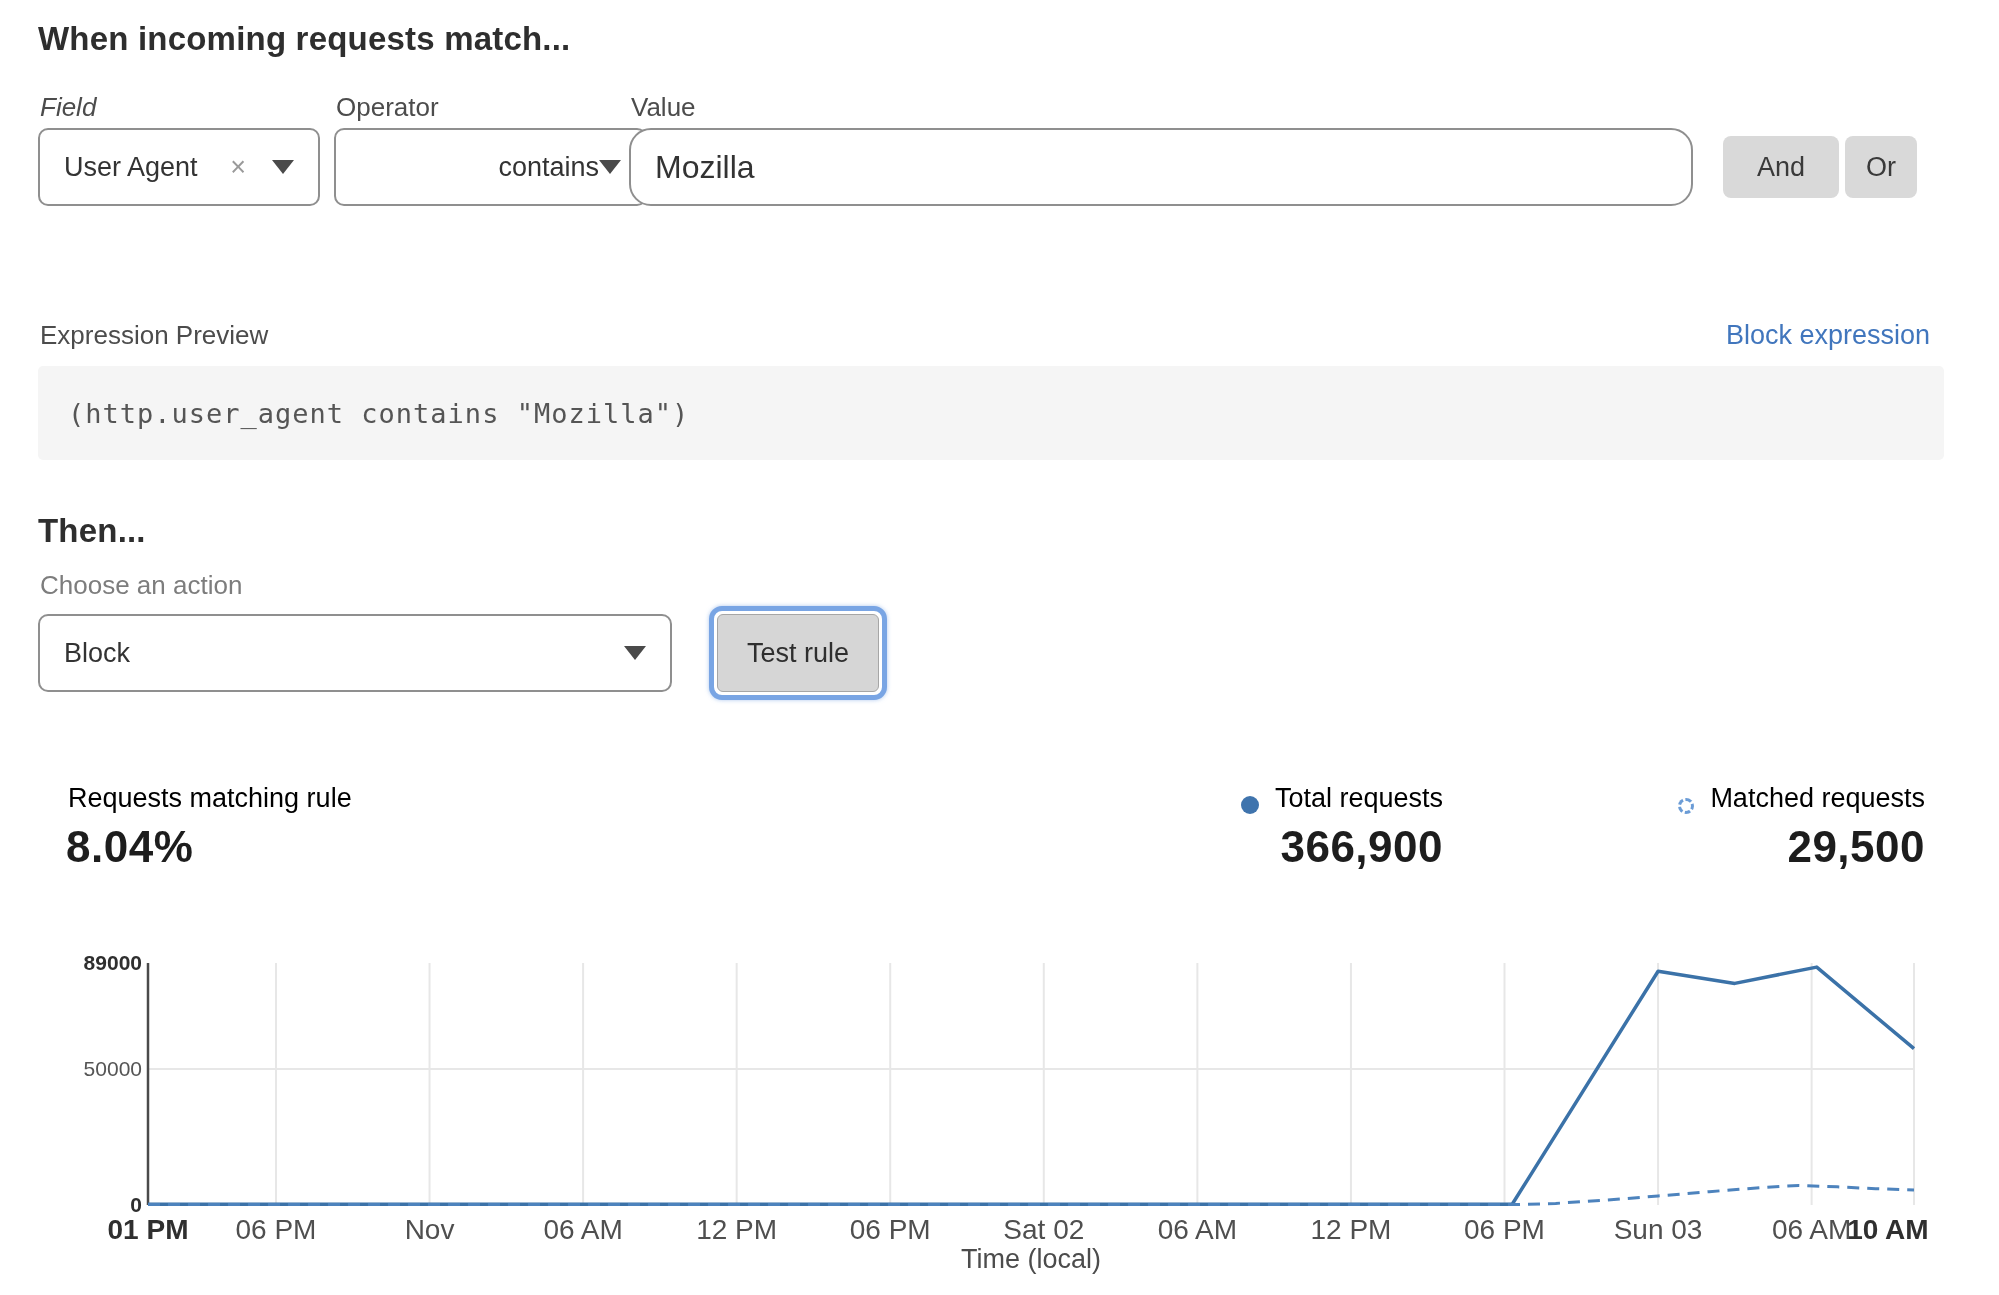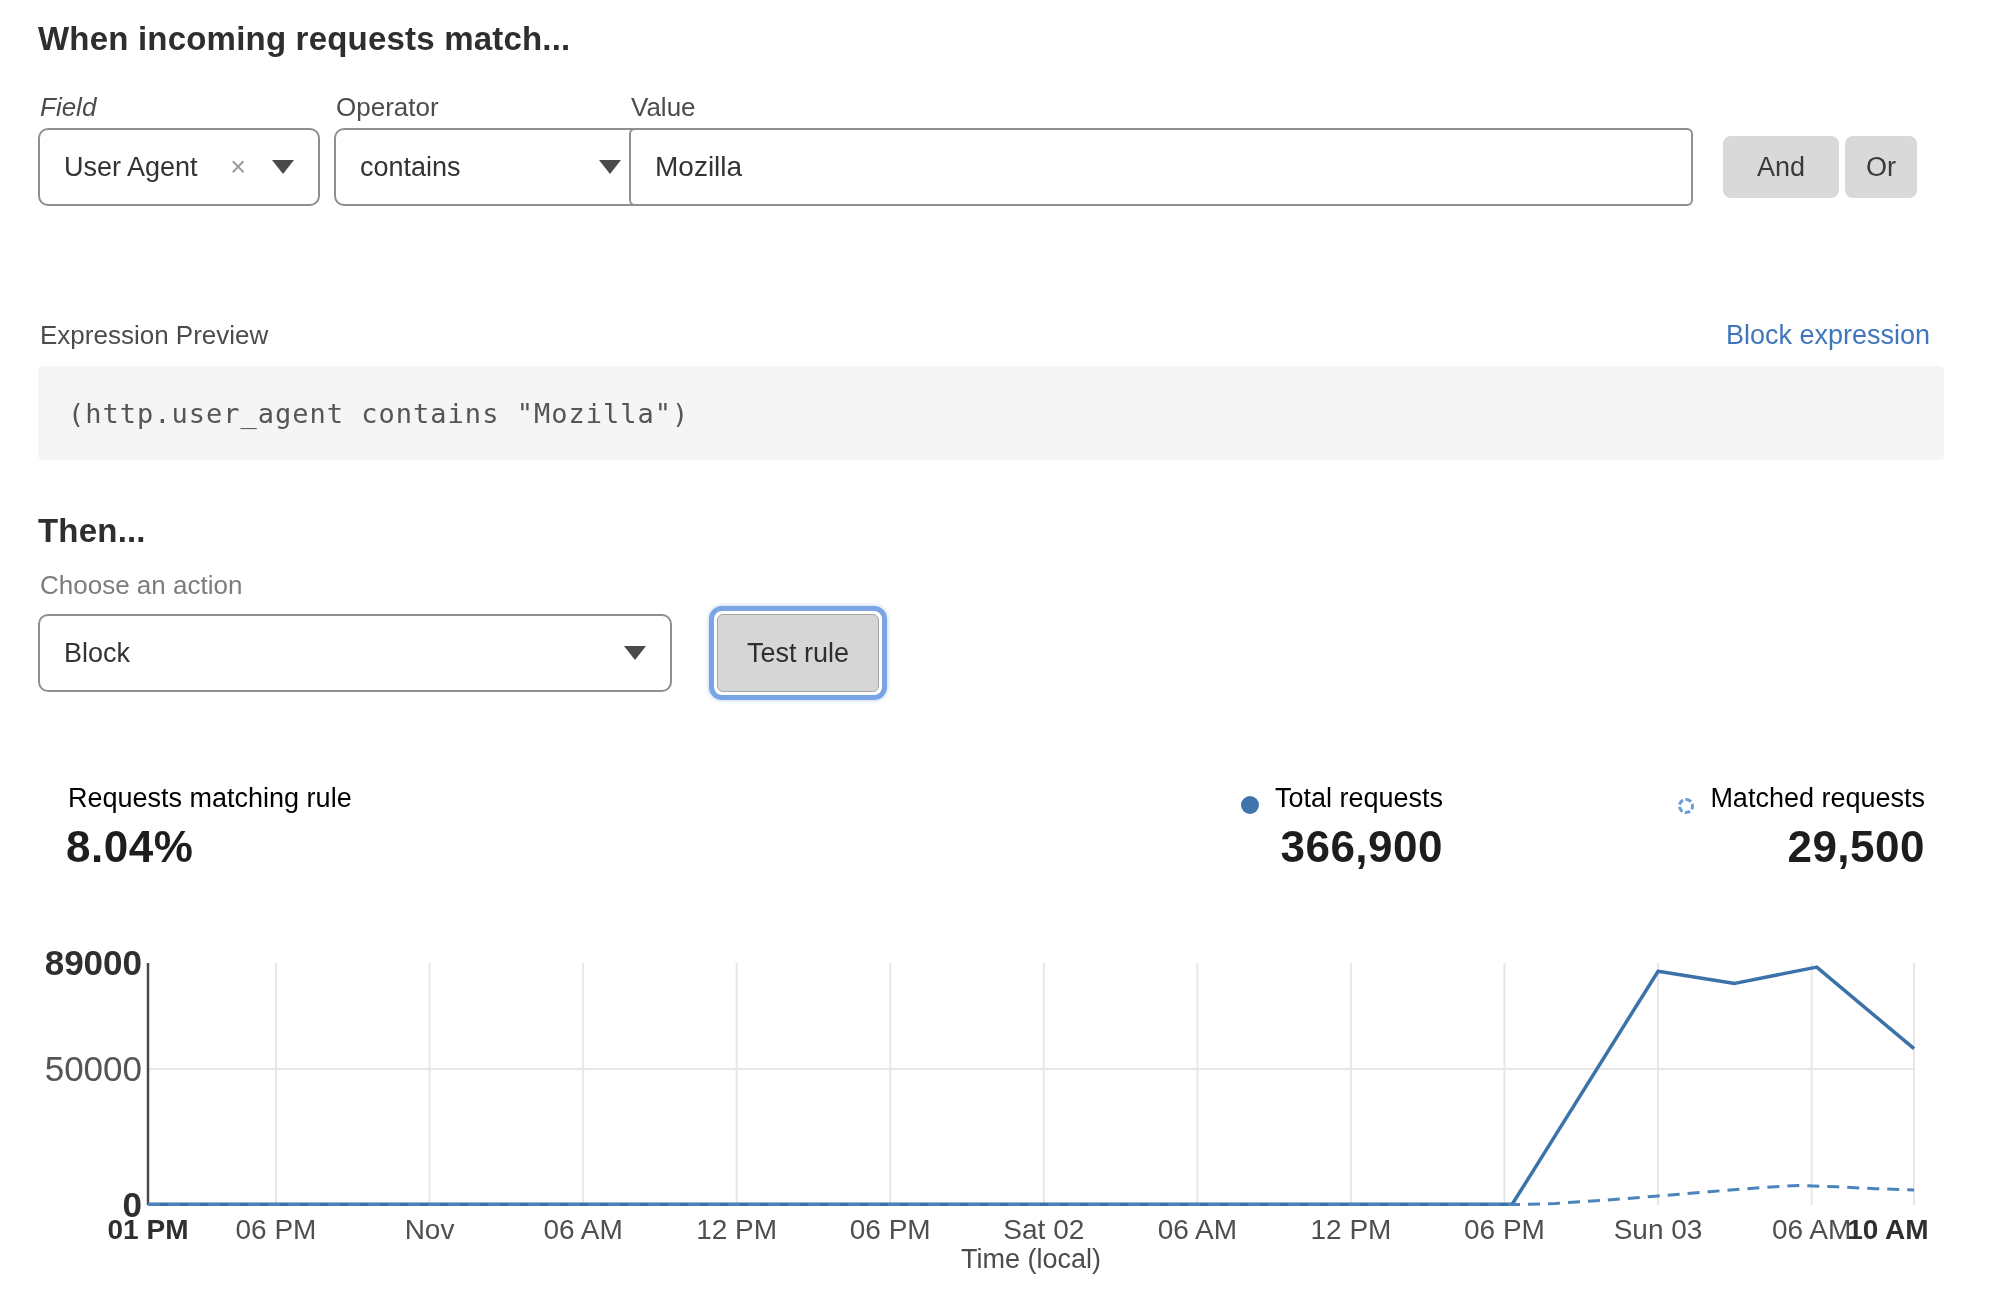--- a/index.html
+++ b/index.html
@@ -18,22 +18,22 @@
     border:2px solid #8f8f8f; border-radius:10px; padding:0 24px;
     font-size:27px; color:#333; cursor:pointer;
   }
   .select .grow { flex:1; }
   .clear-x { color:#9a9a9a; font-size:27px; margin-right:26px; cursor:pointer; }
   .caret {
     width:0; height:0; border-left:11px solid transparent; border-right:11px solid transparent;
     border-top:14px solid #4a4a4a; flex:none;
   }
   .text-input {
-    height:78px; width:100%; background:#fff; border:2px solid #8f8f8f; border-radius:6px;
-    padding:0 24px; font-size:28px; color:#333; font-family:"Liberation Sans", sans-serif; outline:none;
+    height:78px; width:100%; background:#fff; border:2px solid #8f8f8f; border-radius:22px;
+    padding:0 24px; font-size:32px; color:#333; font-family:"Liberation Sans", sans-serif; outline:none;
   }
   .gray-btn {
     height:62px; border:none; background:#d9d9d9; border-radius:8px;
     font-size:27px; color:#3a3a3a; font-family:"Liberation Sans", sans-serif; cursor:pointer;
     display:flex; align-items:center; justify-content:center;
   }
 
   .link { font-size:27px; color:#4176bd; cursor:pointer; text-decoration:none; }
 
   .code-block {
@@ -55,21 +55,21 @@
   }
 
   
   .stat-label { font-size:27px; color:#000000; }
   .stat-value { font-size:44px; font-weight:bold; color:#1d1d1d; letter-spacing:.5px; }
   .legend-row { display:flex; align-items:flex-end; justify-content:flex-end; gap:16px; }
   .dot { width:18px; height:18px; border-radius:50%; flex:none; }
   .dashed-circle { width:16px; height:16px; border-radius:50%; border:3px dashed; background:transparent; flex:none; }
 
   
-  .ytick { position:absolute; width:110px; text-align:right; font-size:35px; color:#555; transform:translateY(-50%); }
+  .ytick { position:absolute; width:110px; text-align:right; font-size:21px; color:#555; transform:translateY(-50%); }
   .ytick.bold { font-weight:bold; color:#2f2f2f; }
   .xtick { position:absolute; font-size:28px; color:#4f4f4f; transform:translateX(-50%); white-space:nowrap; }
   .xtick.bold { font-weight:bold; color:#2f2f2f; }
   .axis-title { font-size:27px; color:#4c4c4c; transform:translateX(-50%); }
 </style>
 </head>
 <body>
 
 <div class="page">
 
@@ -78,21 +78,21 @@
   <div class="abs field-label" style="left:40px; top:92px;font-style:italic;">Field</div>
   <div class="abs field-label" style="left:336px; top:92px;">Operator</div>
   <div class="abs field-label" style="left:631px; top:92px;">Value</div>
 
   <div class="abs select" style="left:38px; top:128px; width:282px;">
     <span class="grow">User Agent</span>
     <span class="clear-x">×</span>
     <span class="caret"></span>
   </div>
 
-  <div class="abs select" style="left:334px; top:128px; width:313px;">
+  <div class="abs select" style="left:334px; top:128px; width:313px;text-align:right;">
     <span class="grow">contains</span>
     <span class="caret"></span>
   </div>
 
   <div class="abs" style="left:629px; top:128px; width:1064px;">
     <input class="text-input" type="text" value="Mozilla" style="">
   </div>
 
   <button class="abs gray-btn" style="left:1723px; top:136px; width:116px;">And</button>
   <button class="abs gray-btn" style="left:1845px; top:136px; width:72px;">Or</button>

